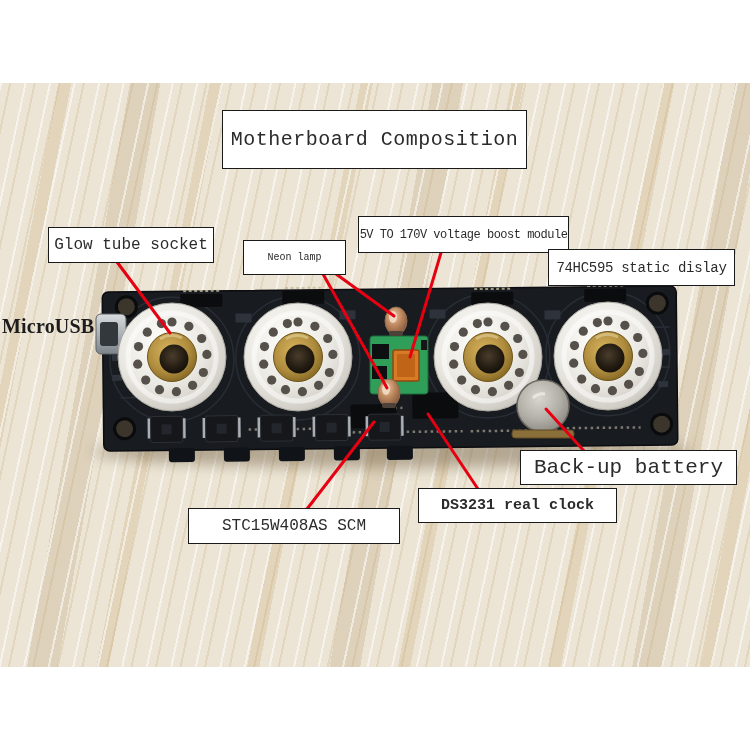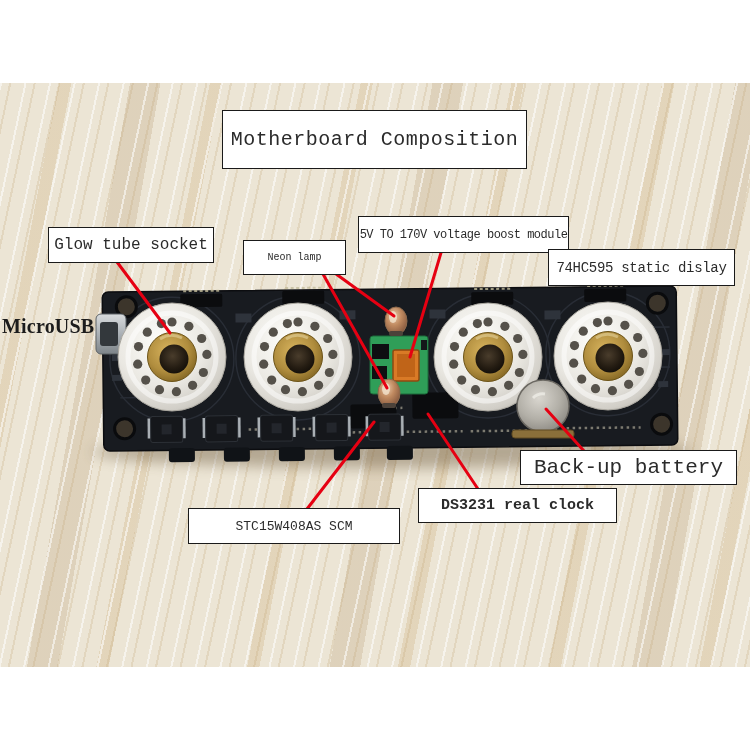--- a/index.html
+++ b/index.html
@@ -15,21 +15,21 @@
   .callout{position:absolute;background:#ffffff;border:1.5px solid #1a1a1a;
     display:flex;align-items:center;justify-content:center;color:#2b2b2b;
     font-family:"Liberation Mono", monospace;white-space:nowrap;}
   .title-box{left:222px;top:110px;width:303px;height:57px;font-size:20px;letter-spacing:.5px;}
   .lbl-glow{left:48px;top:227px;width:164px;height:34px;font-size:16px;}
   .lbl-neon{left:243px;top:224px;width:101px;height:33px;font-size:10px;margin-top:16px;}
   .lbl-boost{left:358px;top:216px;width:209px;height:35px;font-size:12px;letter-spacing:-.5px;}
   .lbl-hc595{left:548px;top:249px;width:185px;height:35px;font-size:14px;letter-spacing:-.3px;}
   .lbl-batt{left:520px;top:450px;width:215px;height:33px;font-size:21px;}
   .lbl-ds{left:418px;top:488px;width:197px;height:33px;font-size:15px;font-weight:bold;}
-  .lbl-stc{left:188px;top:508px;width:210px;height:34px;font-size:13px;}
+  .lbl-stc{left:188px;top:508px;width:210px;height:34px;font-size:16px;}
   .usb-label{position:absolute;left:2px;top:315px;width:96px;height:26px;
     font-family:Liberation Serif, serif;font-weight:bold;font-size:20px;color:#1c1c1c;
     letter-spacing:.2px;}
 </style>
 </head>
 <body>
 
 <div class="photo"></div>
 
 <svg class="scene" viewBox="0 0 750 750">

